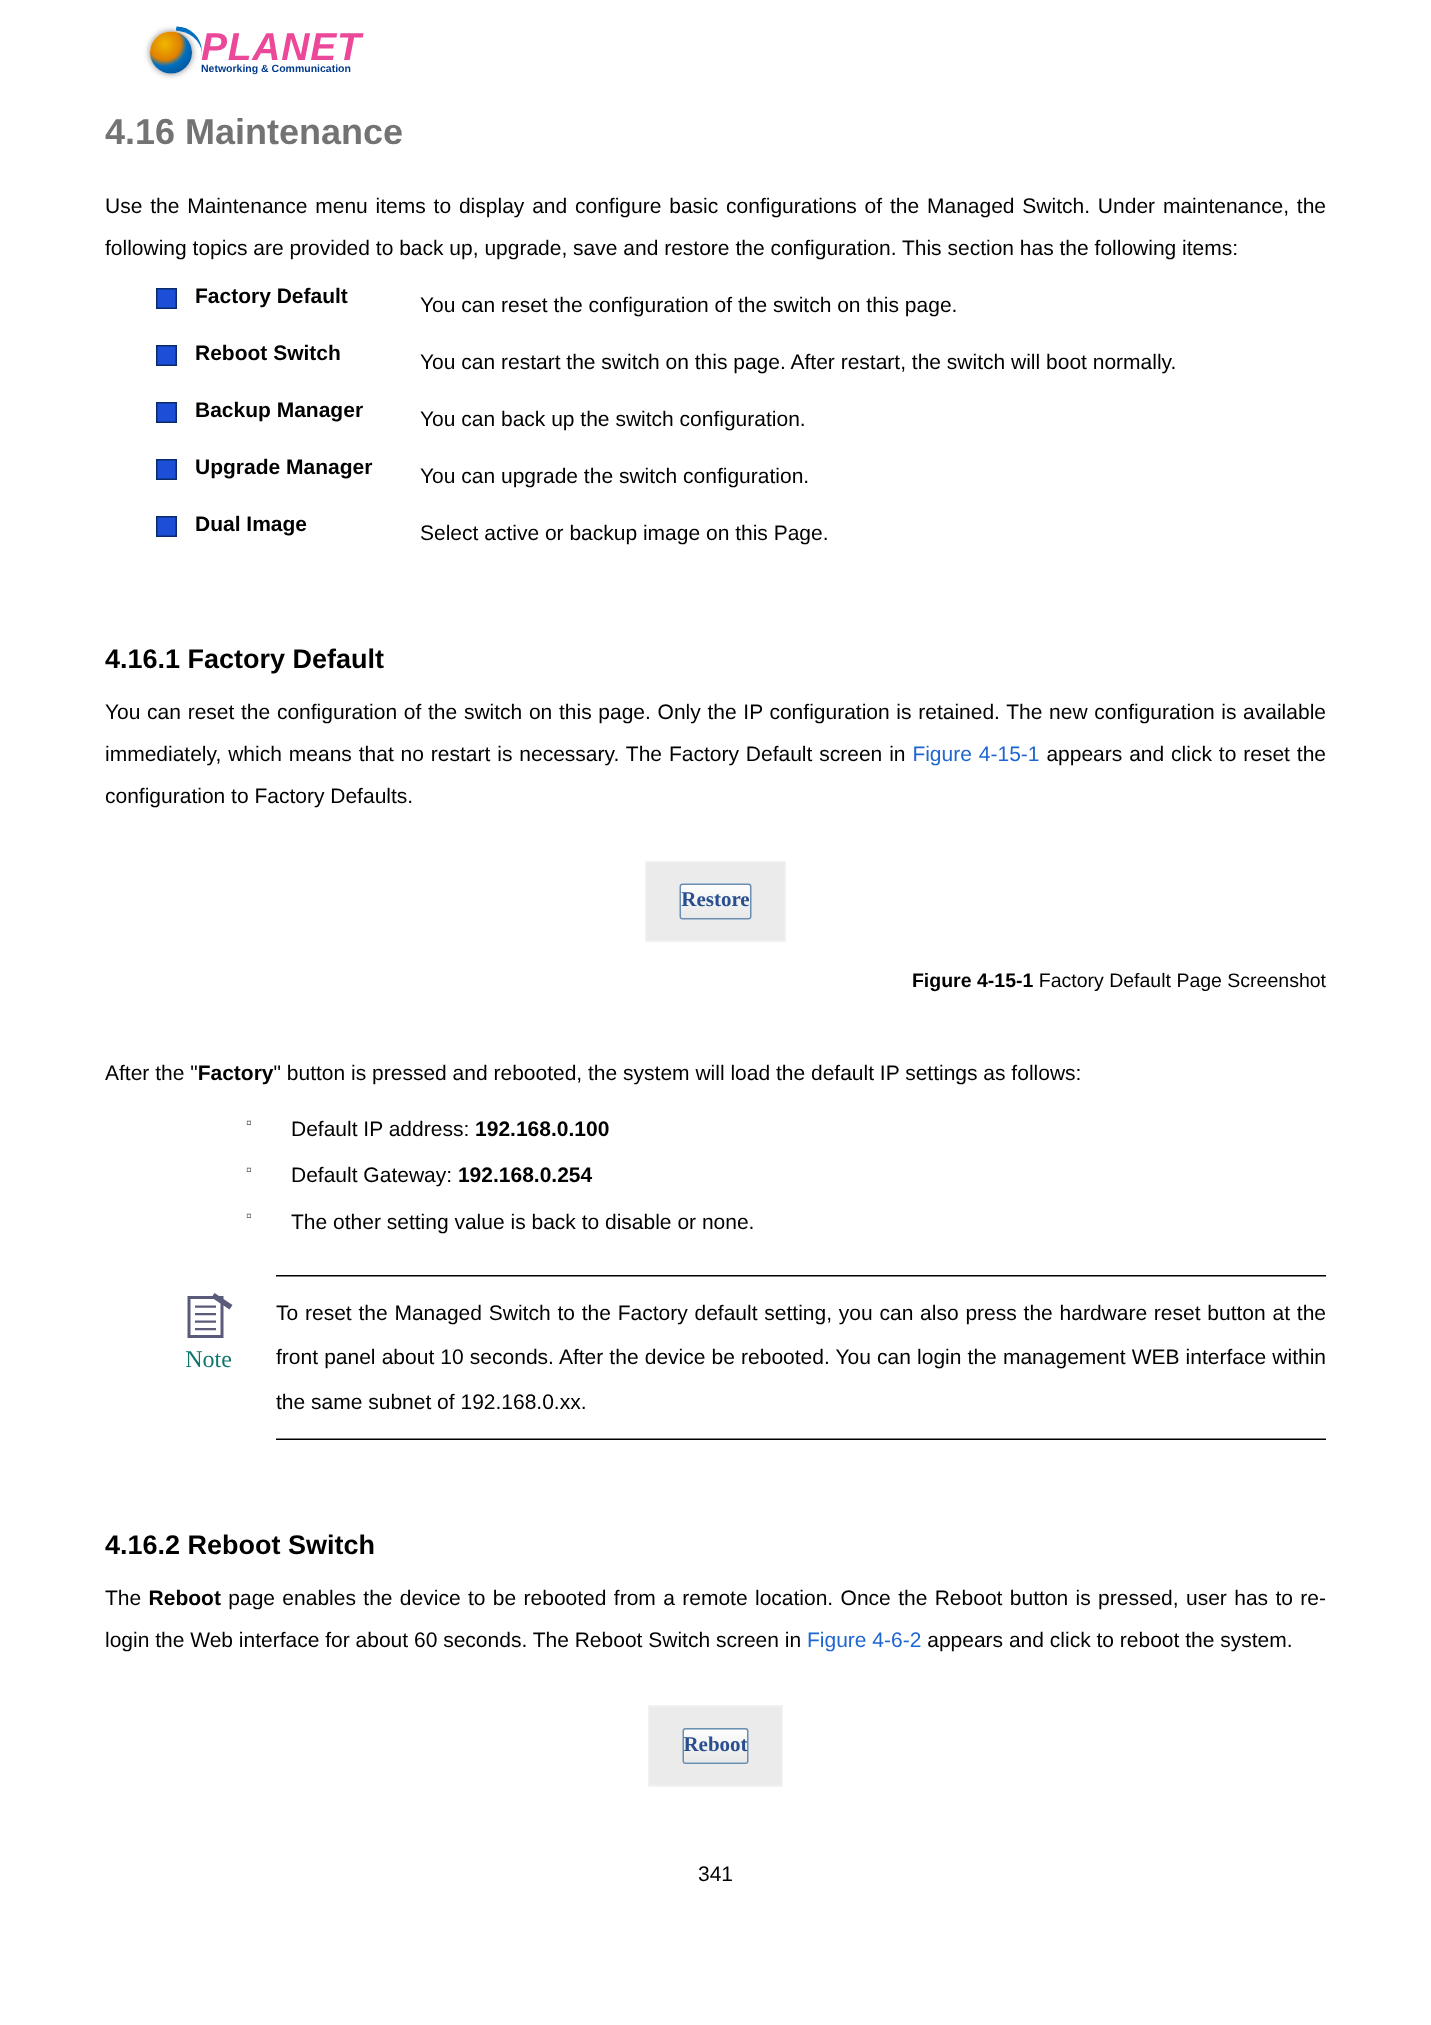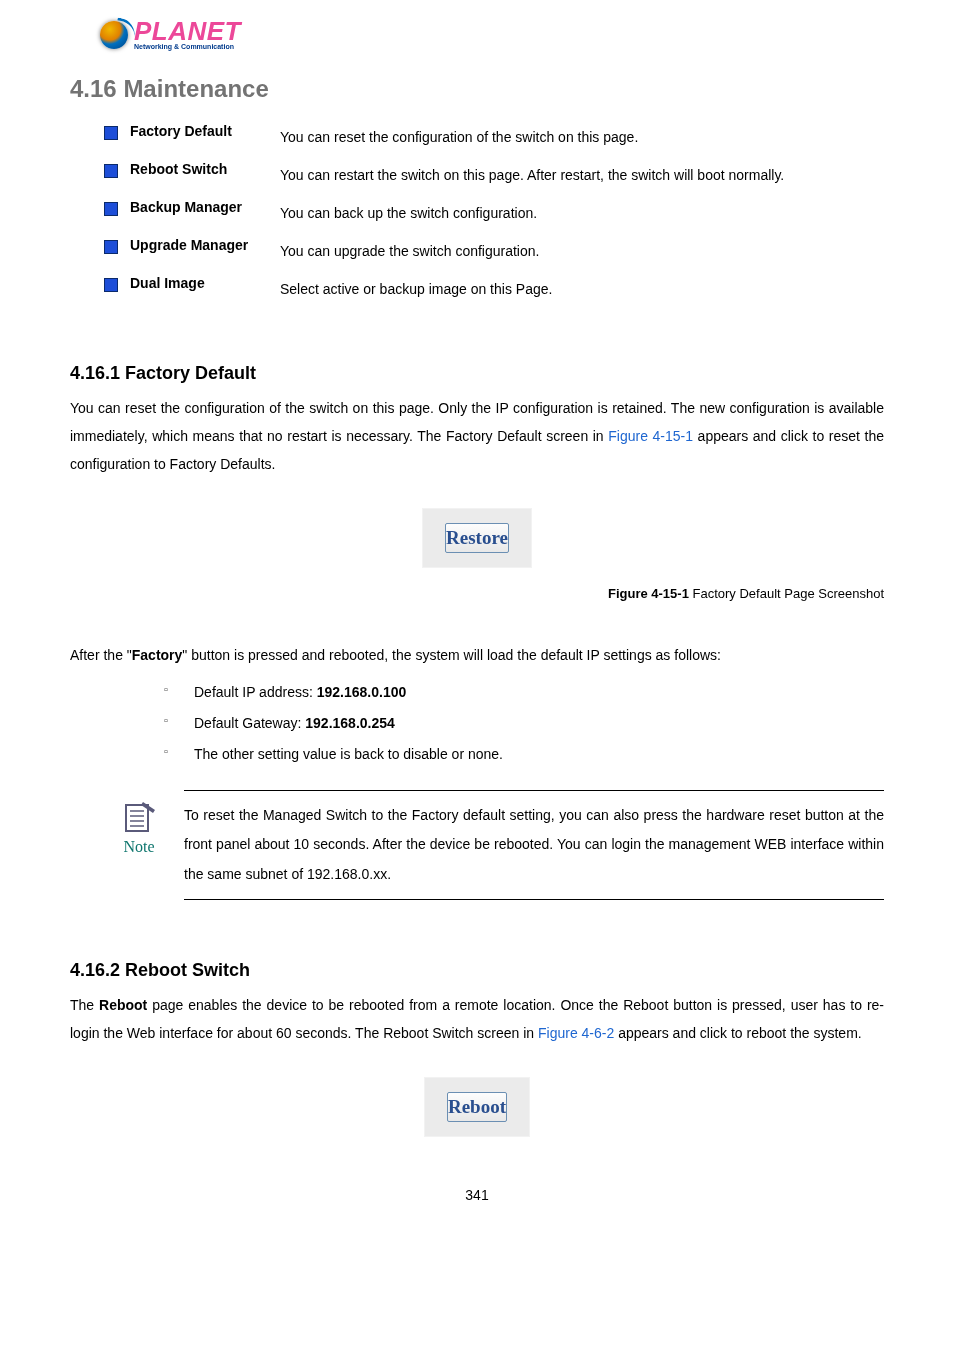--- a/index.html
+++ b/index.html
@@ -111,21 +111,21 @@
     padding: 14px 22px;
     border: 1px solid #f2f2f2;
   }
   .btn-inner {
     display: inline-block;
     background: linear-gradient(#fdfdfd,#e8e8e8);
     border: 1px solid #6b8fb3;
     color: #2a4f8f;
     font-family: Georgia, 'Times New Roman', serif;
     font-weight: bold;
-    font-size: 19px;
+    font-size: 14px;
     padding: 3px 0;
     border-radius: 2px;
   }
   .caption {
     text-align: right;
     font-size: 13px;
     margin-bottom: 40px;
   }
   .caption b { font-weight: bold; }
   .defaults {
@@ -186,20 +186,21 @@
   <div class="logo">
     <div class="logo-globe"></div>
     <div class="logo-text">
       <div class="brand">PLANET</div>
       <div class="tag">Networking &amp; Communication</div>
     </div>
   </div>
 
   <h2 class="section">4.16 Maintenance</h2>
 
+  <p class="justify">Use the Maintenance menu items to display and configure basic configurations of the Managed Switch. Under maintenance, the following topics are provided to back up, upgrade, save and restore the configuration. This section has the following items:</p>
 
   <div class="menu-list">
     <div class="menu-row">
       <div class="sq"></div>
       <div class="menu-label">Factory Default</div>
       <div class="menu-desc">You can reset the configuration of the switch on this page.</div>
     </div>
     <div class="menu-row">
       <div class="sq"></div>
       <div class="menu-label">Reboot Switch</div>

